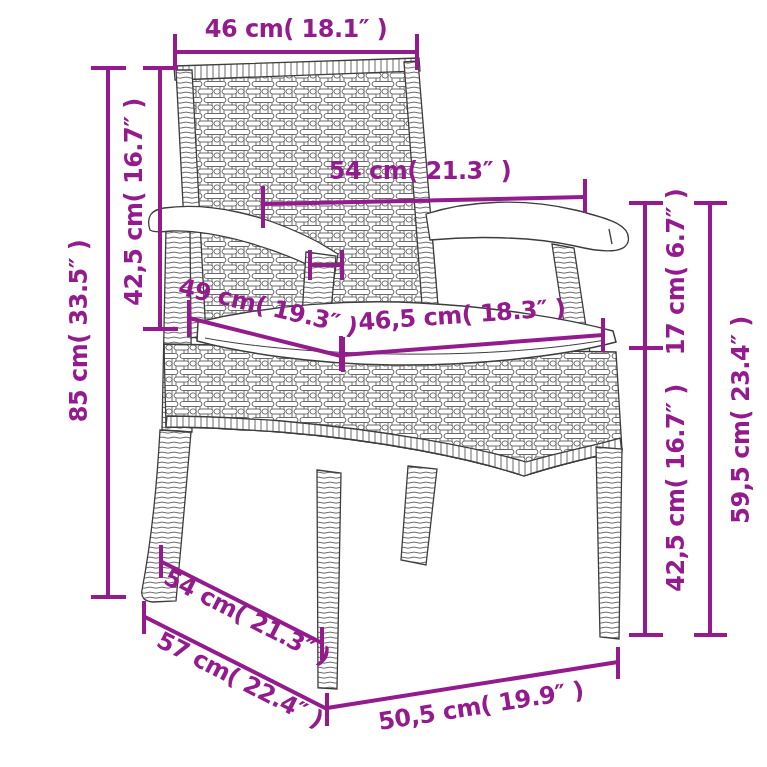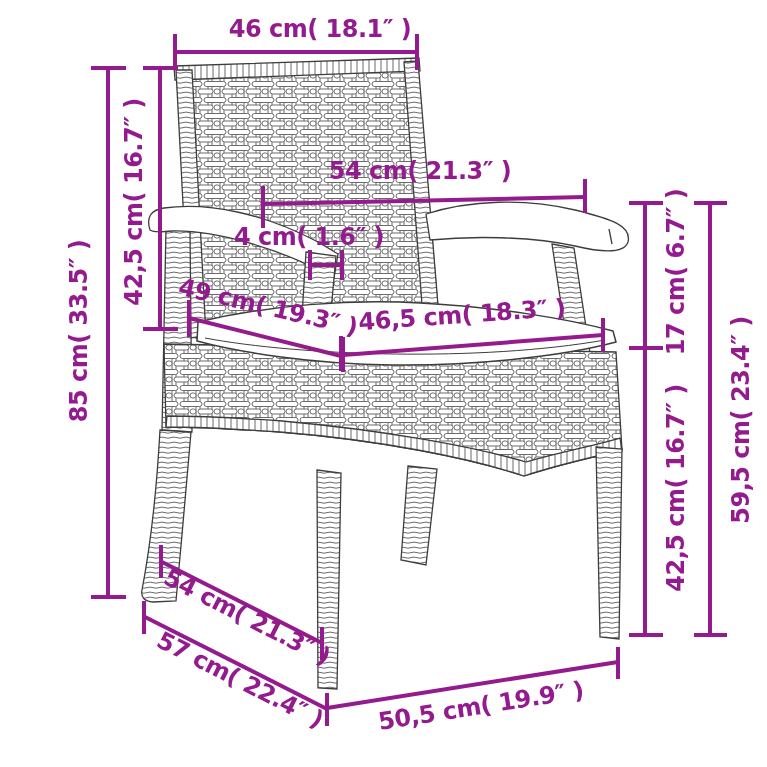--- a/index.html
+++ b/index.html
@@ -172,25 +172,24 @@
         <line x1="327" y1="693" x2="327" y2="726"></line>
       </g>
 
       <g>
         <line x1="327" y1="708" x2="618" y2="662"></line>
         <line x1="618" y1="647" x2="618" y2="679"></line>
       </g>
     </g>
   </svg>
 
-  <div class="dim-label" style="left:296px; top:29px;margin-left:24px;  --r:0deg;">46 cm( 18.1″ )</div>
+  <div class="dim-label" style="left:296px; top:29px;  --r:0deg;">46 cm( 18.1″ )</div>
   <div class="dim-label" style="left:79px;  top:331px; --r:-90deg;">85 cm( 33.5″ )</div>
   <div class="dim-label" style="left:134px; top:202px; --r:-90deg;">42,5 cm( 16.7″ )</div>
   <div class="dim-label" style="left:420px; top:171px; --r:0deg;">54 cm( 21.3″ )</div>
-  <div class="dim-label" style="left:309px; top:237px; --r:0deg;">4 cm( 1.6″ )</div>
   <div class="dim-label" style="left:268px; top:307px; --r:13deg;">49 cm( 19.3″ )</div>
   <div class="dim-label" style="left:462px; top:315px; --r:-4deg;">46,5 cm( 18.3″ )</div>
   <div class="dim-label" style="left:676px; top:272px; --r:-90deg;">17 cm( 6.7″ )</div>
   <div class="dim-label" style="left:741px; top:420px; --r:-90deg;">59,5 cm( 23.4″ )</div>
   <div class="dim-label" style="left:676px; top:488px; --r:-90deg;">42,5 cm( 16.7″ )</div>
   <div class="dim-label" style="left:247px; top:617px; --r:27deg;">54 cm( 21.3″ )</div>
   <div class="dim-label" style="left:240px; top:680px; --r:27deg;">57 cm( 22.4″ )</div>
   <div class="dim-label" style="left:481px; top:706px; --r:-9deg;">50,5 cm( 19.9″ )</div>
 
 </div>

